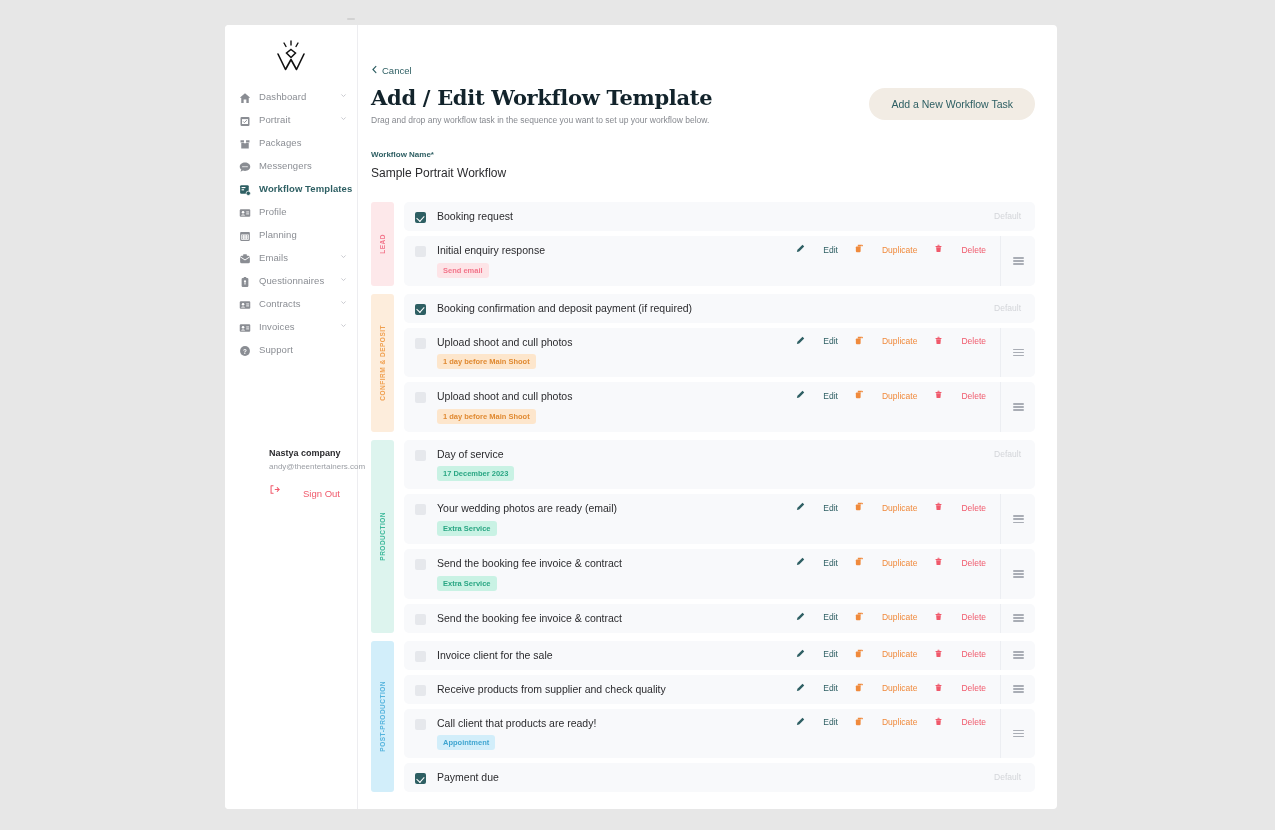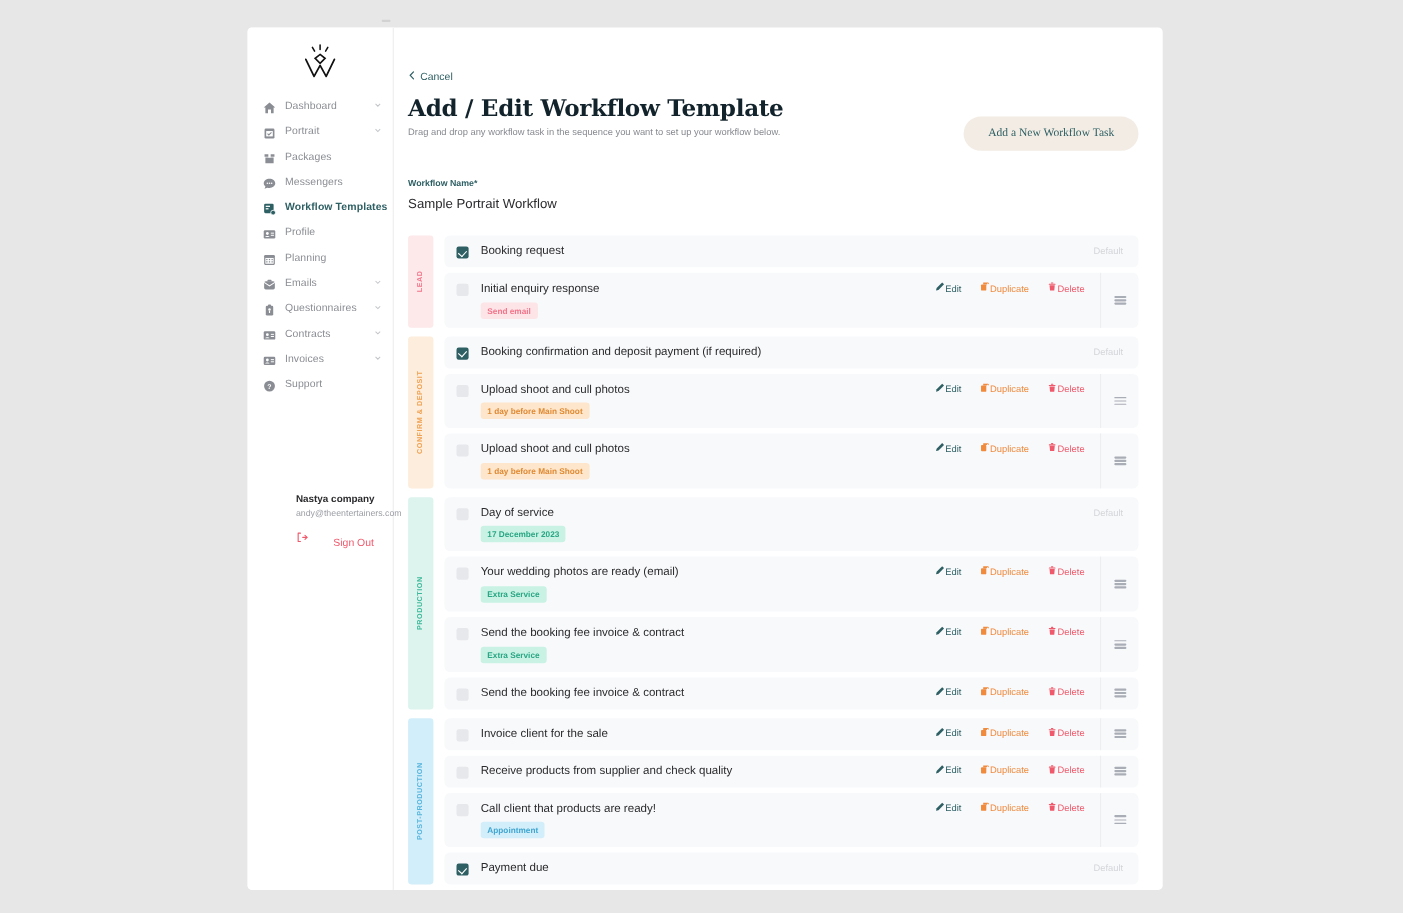--- a/index.html
+++ b/index.html
@@ -85,25 +85,25 @@
   .page-title {
     font-family: "DejaVu Serif", "Liberation Serif", serif;
     font-size: 21px; font-weight: 700; color: #12232b;
     letter-spacing: -.3px; line-height: 1.1;
   }
   .page-sub { font-size: 8.5px; color: #86898f; margin-top: 6px; }
   .add-task-btn {
     background: #f2ece4;
     border: none; border-radius: 20px;
     padding: 10px 22px;
-    font-family: Liberation Serif, serif;
+    font-family: Liberation Sans, sans-serif;
     font-size: 10.5px; color: #2e5f63;
     cursor: pointer;
     white-space: nowrap;
-    margin-top: 20px;
+    margin-top: 2px;
   }
   .field-label { font-size: 8px; font-weight: 700; color: #2e5f63; margin-top: 25px; }
   .field-value { font-size: 12px; color: #2b2b2e; margin-top: 7px; }
 
   
   .groups { margin-top: 22px; }
   .group { display: flex; margin-bottom: 8px; }
   .stage-strip {
     width: 23px;
     flex: 0 0 23px;
@@ -161,21 +161,21 @@
     border-radius: 3px;
     white-space: nowrap;
   }
   .row-actions {
     display: flex; align-items: center; gap: 17px;
     padding: 0 14px 0 0;
     margin-top: 8px;
     align-self: flex-start;
   }
   .act {
-    display: inline-flex; align-items: center; gap: 0;
+    display: inline-flex; align-items: center; gap: 18px;
     font-size: 8.5px; cursor: pointer; white-space: nowrap;
   }
   .act-edit { color: #2e5f63; }
   .act-dup { color: #f08a3c; }
   .act-del { color: #f0596b; }
   .default-tag {
     font-size: 8.5px; color: #d3d5d9;
     align-self: flex-start;
     margin-top: 9px;
     padding-right: 14px;

